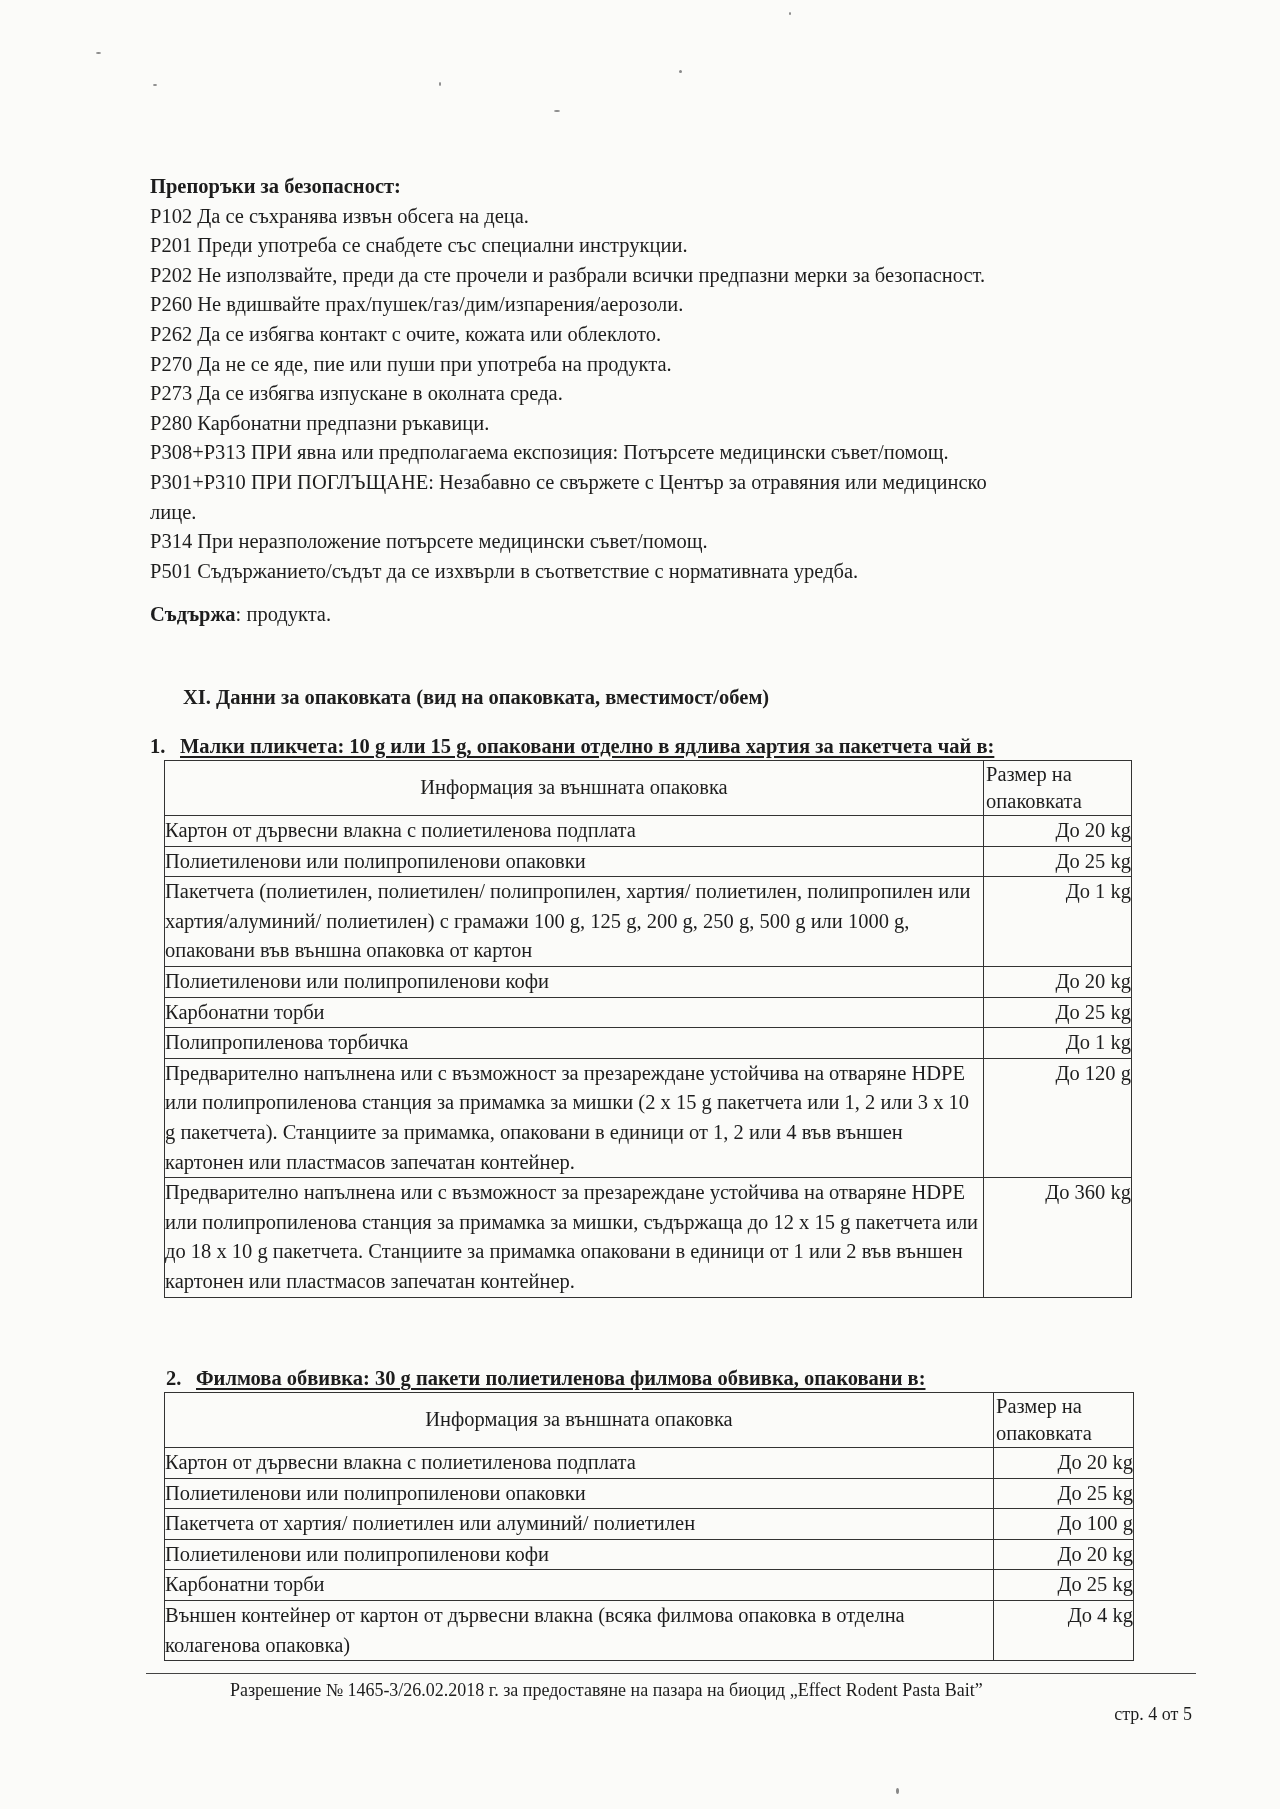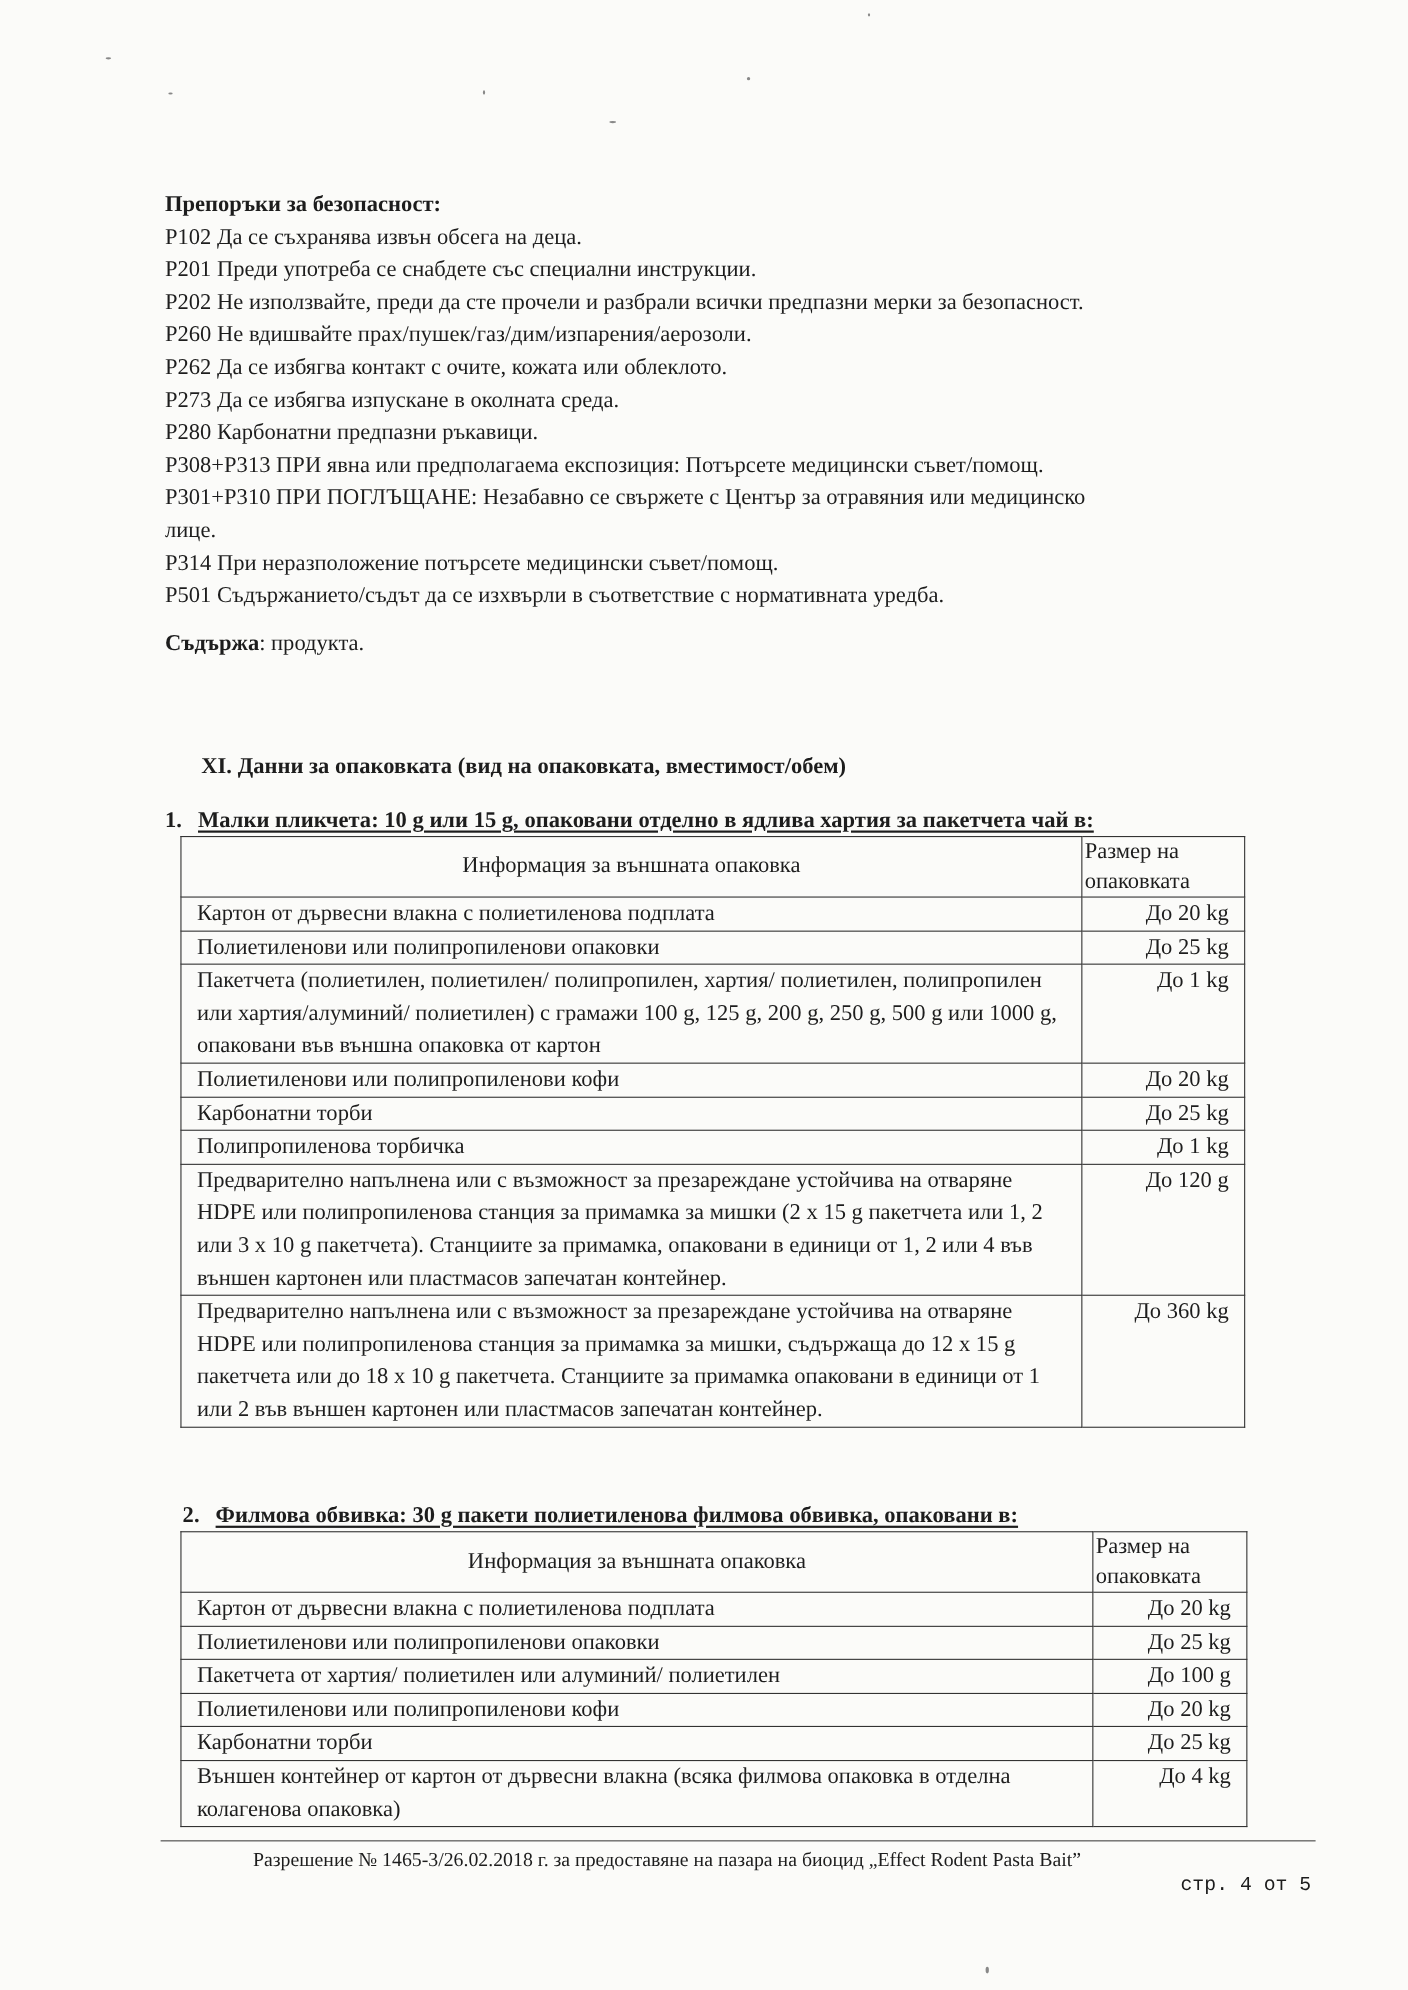--- a/index.html
+++ b/index.html
@@ -23,31 +23,31 @@
   .sub-title .u { text-decoration: underline; text-underline-offset: 3px; }
 
   table.pack {
     position: absolute;
     border-collapse: collapse;
     font-size: 20.5px;
     line-height: 29.6px;
   }
   table.pack td, table.pack th {
     border: 1.5px solid #333;
-    padding: 0 14px;
+    padding: 0 0;
     vertical-align: top;
     font-weight: normal;
   }
   table.pack th.info { text-align: center; vertical-align: middle; }
   table.pack th.size { text-align: left; line-height: 27px; padding: 0 2px; }
   table.pack td.size { text-align: right; }
 
   .footer-rule { position: absolute; left: 130px; top: 1673px; width: 1050px; height: 0; border-top: 1.6px solid #444; }
   .footer-text { position: absolute; left: 214px; top: 1680px; font-size: 18px; white-space: nowrap; }
-  .page-num { position: absolute; right: 104px; top: 1704px; font-size: 18px; white-space: nowrap; font-family: Liberation Mono, monospace; }
+  .page-num { position: absolute; right: 104px; top: 1704px; font-size: 18px; white-space: nowrap; }
   .speck { position: absolute; background: #888; border-radius: 50%; }
 </style>
 </head>
 <body>
 
 <div class="page">
 
   <div class="speck" style="left:80px;top:52px;width:5px;height:2px;"></div>
   <div class="speck" style="left:137px;top:84px;width:4px;height:2px;"></div>
   <div class="speck" style="left:423px;top:82px;width:2px;height:4px;"></div>
@@ -56,20 +56,21 @@
   <div class="speck" style="left:773px;top:12px;width:2px;height:3px;"></div>
   <div class="speck" style="left:880px;top:1788px;width:3px;height:6px;"></div>
 
   <div class="content">
     <div class="heading">Препоръки за безопасност:</div>
     <div class="line">P102 Да се съхранява извън обсега на деца.</div>
     <div class="line">P201 Преди употреба се снабдете със специални инструкции.</div>
     <div class="line">P202 Не използвайте, преди да сте прочели и разбрали всички предпазни мерки за безопасност.</div>
     <div class="line">P260 Не вдишвайте прах/пушек/газ/дим/изпарения/аерозоли.</div>
     <div class="line">P262 Да се избягва контакт с очите, кожата или облеклото.</div>
+    <div class="line">P270 Да не се яде, пие или пуши при употреба на продукта.</div>
     <div class="line">P273 Да се избягва изпускане в околната среда.</div>
     <div class="line">P280 Карбонатни предпазни ръкавици.</div>
     <div class="line">P308+P313 ПРИ явна или предполагаема експозиция: Потърсете медицински съвет/помощ.</div>
     <div class="line">P301+P310 ПРИ ПОГЛЪЩАНЕ: Незабавно се свържете с Център за отравяния или медицинско</div>
     <div class="line">лице.</div>
     <div class="line">P314 При неразположение потърсете медицински съвет/помощ.</div>
     <div class="line">P501 Съдържанието/съдът да се изхвърли в съответствие с нормативната уредба.</div>
     <div class="gap"></div>
     <div class="line"><span class="bold">Съдържа</span><span>: продукта.</span></div>
   </div>

